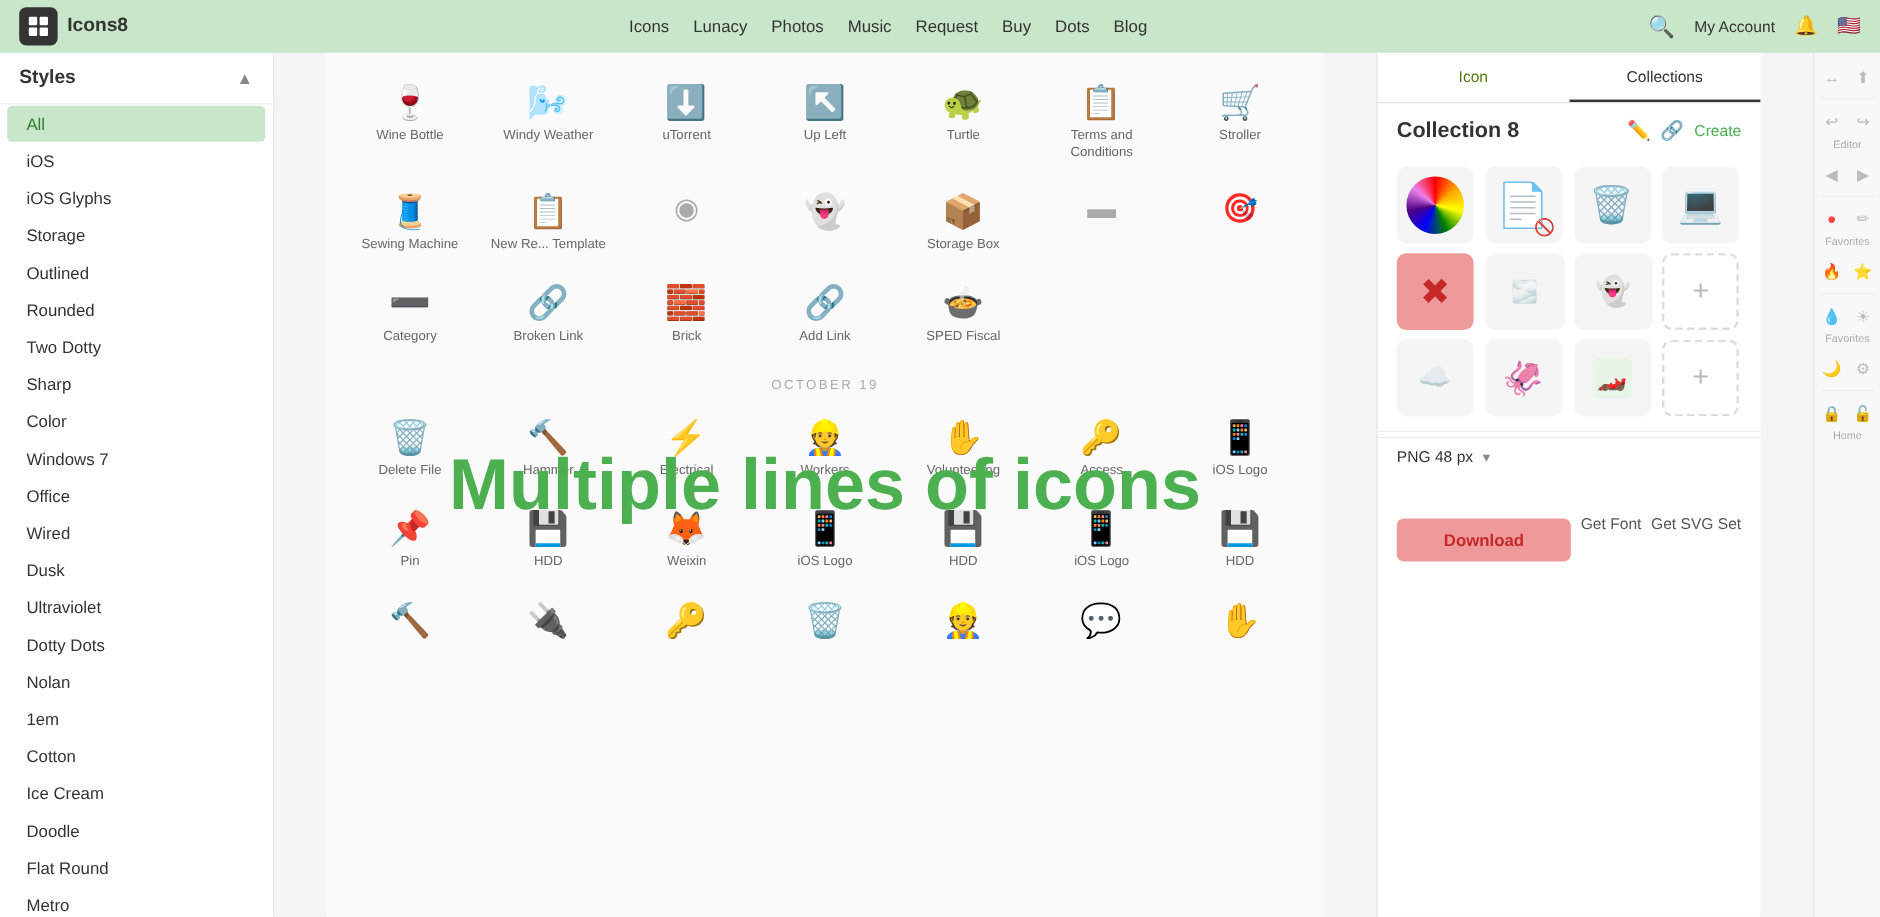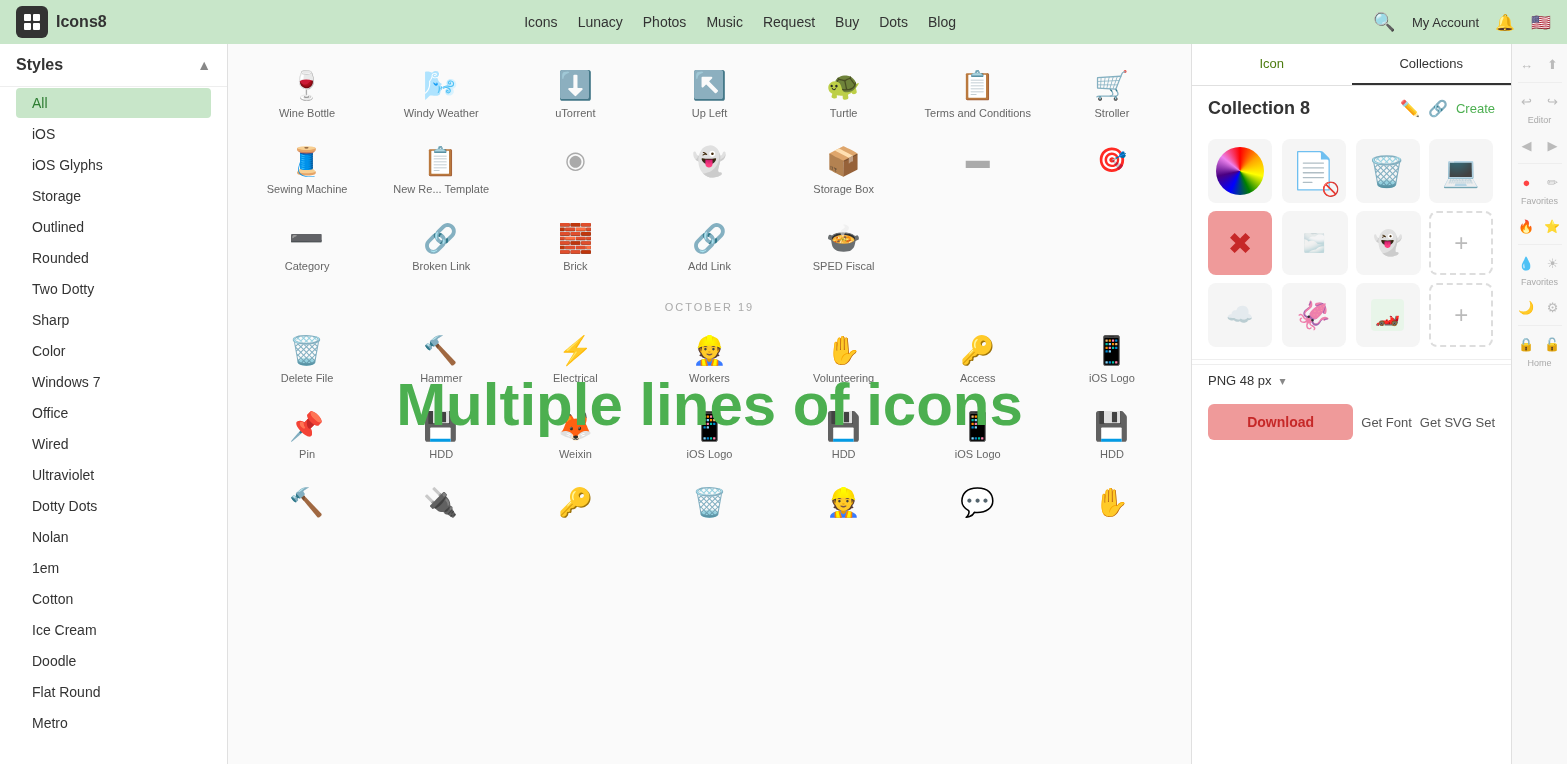--- a/index.html
+++ b/index.html
@@ -15,28 +15,28 @@
     .logo-icon { width: 32px; height: 32px; background: #333; border-radius: 6px; display: flex; align-items: center; justify-content: center; }
     .logo-icon svg { width: 20px; height: 20px; fill: white; }
     .logo-text { font-weight: 700; font-size: 16px; color: #333; }
     .nav-links { display: flex; gap: 20px; flex: 1; justify-content: center; }
     .nav-link { font-size: 14px; color: #333; cursor: pointer; text-decoration: none; }
     .nav-right { display: flex; align-items: center; gap: 16px; }
     .nav-search { font-size: 18px; color: #555; cursor: pointer; }
     .nav-account { font-size: 13px; color: #333; cursor: pointer; }
 
     
-    .main-layout { display: flex; height: 720px; }
+    .main-layout { display: flex; height: 720px; gap: 44px; }
 
     
     .sidebar { width: 228px; background: #fff; border-right: 1px solid #e0e0e0; overflow-y: auto; flex-shrink: 0; }
     .sidebar-header { display: flex; justify-content: space-between; align-items: center; padding: 12px 16px; border-bottom: 1px solid #eee; }
     .sidebar-title { font-size: 16px; font-weight: 600; color: #333; }
     .sidebar-toggle { font-size: 14px; color: #888; cursor: pointer; }
-    .sidebar-item { padding: 7px 16px; font-size: 14px; color: #333; cursor: pointer; border-radius: 4px; margin: 1px 16px; }
+    .sidebar-item { padding: 7px 16px; font-size: 14px; color: #333; cursor: pointer; border-radius: 4px; margin: 1px 6px; }
     .sidebar-item.active { background: #c8e6c9; color: #2e7d32; font-weight: 500; }
 
     
     .content-area { flex: 1; overflow-y: auto; background: #fafafa; padding: 16px; position: relative; }
     .section-label { text-align: center; font-size: 11px; letter-spacing: 2px; color: #aaa; margin: 20px 0 12px; text-transform: uppercase; }
     .icon-grid { display: grid; grid-template-columns: repeat(7, 1fr); gap: 8px; margin-bottom: 8px; }
     .icon-cell { display: flex; flex-direction: column; align-items: center; padding: 12px 4px 8px; border-radius: 6px; cursor: pointer; }
     .icon-cell .icon-sym { font-size: 28px; color: #888; margin-bottom: 6px; line-height: 1; }
     .icon-cell .icon-label { font-size: 11px; color: #666; text-align: center; line-height: 1.3; }
 
@@ -62,21 +62,21 @@
     .collection-action-btn { font-size: 16px; color: #888; cursor: pointer; background: none; border: none; }
     .create-btn { font-size: 13px; color: #4caf50; cursor: pointer; background: none; border: none; font-weight: 500; }
     .coll-icon-item { width: 64px; height: 64px; border-radius: 8px; display: flex; align-items: center; justify-content: center; font-size: 32px; background: #f5f5f5; position: relative; cursor: pointer; overflow: hidden; }
     .coll-icon-add { width: 64px; height: 64px; border-radius: 8px; border: 2px dashed #ddd; display: flex; align-items: center; justify-content: center; font-size: 24px; color: #bbb; cursor: pointer; }
 
     .format-section { padding: 8px 16px; display: flex; align-items: center; gap: 8px; border-top: 1px solid #eee; }
     .format-label { font-size: 13px; font-weight: 500; color: #333; }
     .format-arrow { font-size: 12px; color: #888; }
 
     .download-section { padding: 8px 16px 12px; display: flex; gap: 8px; align-items: center; }
-    .download-btn { flex: 1; background: #ef9a9a; color: #c62828; border: none; border-radius: 6px; padding: 10px 0; font-size: 14px; font-weight: 600; cursor: pointer; }
+    .download-btn { flex: 1; background: #ef9a9a; color: #c62828; border: none; border-radius: 6px; padding: 10px 0; font-size: 14px; font-weight: 600; cursor: pointer; margin-top: 28px; }
     .get-font-btn { background: none; border: none; font-size: 13px; color: #555; cursor: pointer; }
     .get-svg-btn { background: none; border: none; font-size: 13px; color: #555; cursor: pointer; }
 
     
     .far-right { width: 56px; background: #f8f8f8; border-left: 1px solid #e0e0e0; display: flex; flex-direction: column; align-items: center; gap: 2px; padding: 8px 0; overflow-y: auto; }
     .far-right-label { font-size: 9px; color: #aaa; text-align: center; margin-bottom: 6px; }
     .far-right-pair { display: flex; gap: 2px; }
     .far-right-icon-sm { width: 24px; height: 24px; display: flex; align-items: center; justify-content: center; border-radius: 4px; cursor: pointer; font-size: 13px; color: #bbb; }
 
     
@@ -130,20 +130,21 @@
     <div class="sidebar-item">iOS Glyphs</div>
     <div class="sidebar-item">Storage</div>
     <div class="sidebar-item">Outlined</div>
     <div class="sidebar-item">Rounded</div>
     <div class="sidebar-item">Two Dotty</div>
     <div class="sidebar-item">Sharp</div>
     <div class="sidebar-item">Color</div>
     <div class="sidebar-item">Windows 7</div>
     <div class="sidebar-item">Office</div>
     <div class="sidebar-item">Wired</div>
+    <div class="sidebar-item">Dusk</div>
     <div class="sidebar-item">Ultraviolet</div>
     <div class="sidebar-item">Dotty Dots</div>
     <div class="sidebar-item">Nolan</div>
     <div class="sidebar-item">1em</div>
     <div class="sidebar-item">Cotton</div>
     <div class="sidebar-item">Ice Cream</div>
     <div class="sidebar-item">Doodle</div>
     <div class="sidebar-item">Flat Round</div>
     <div class="sidebar-item">Metro</div>
 

